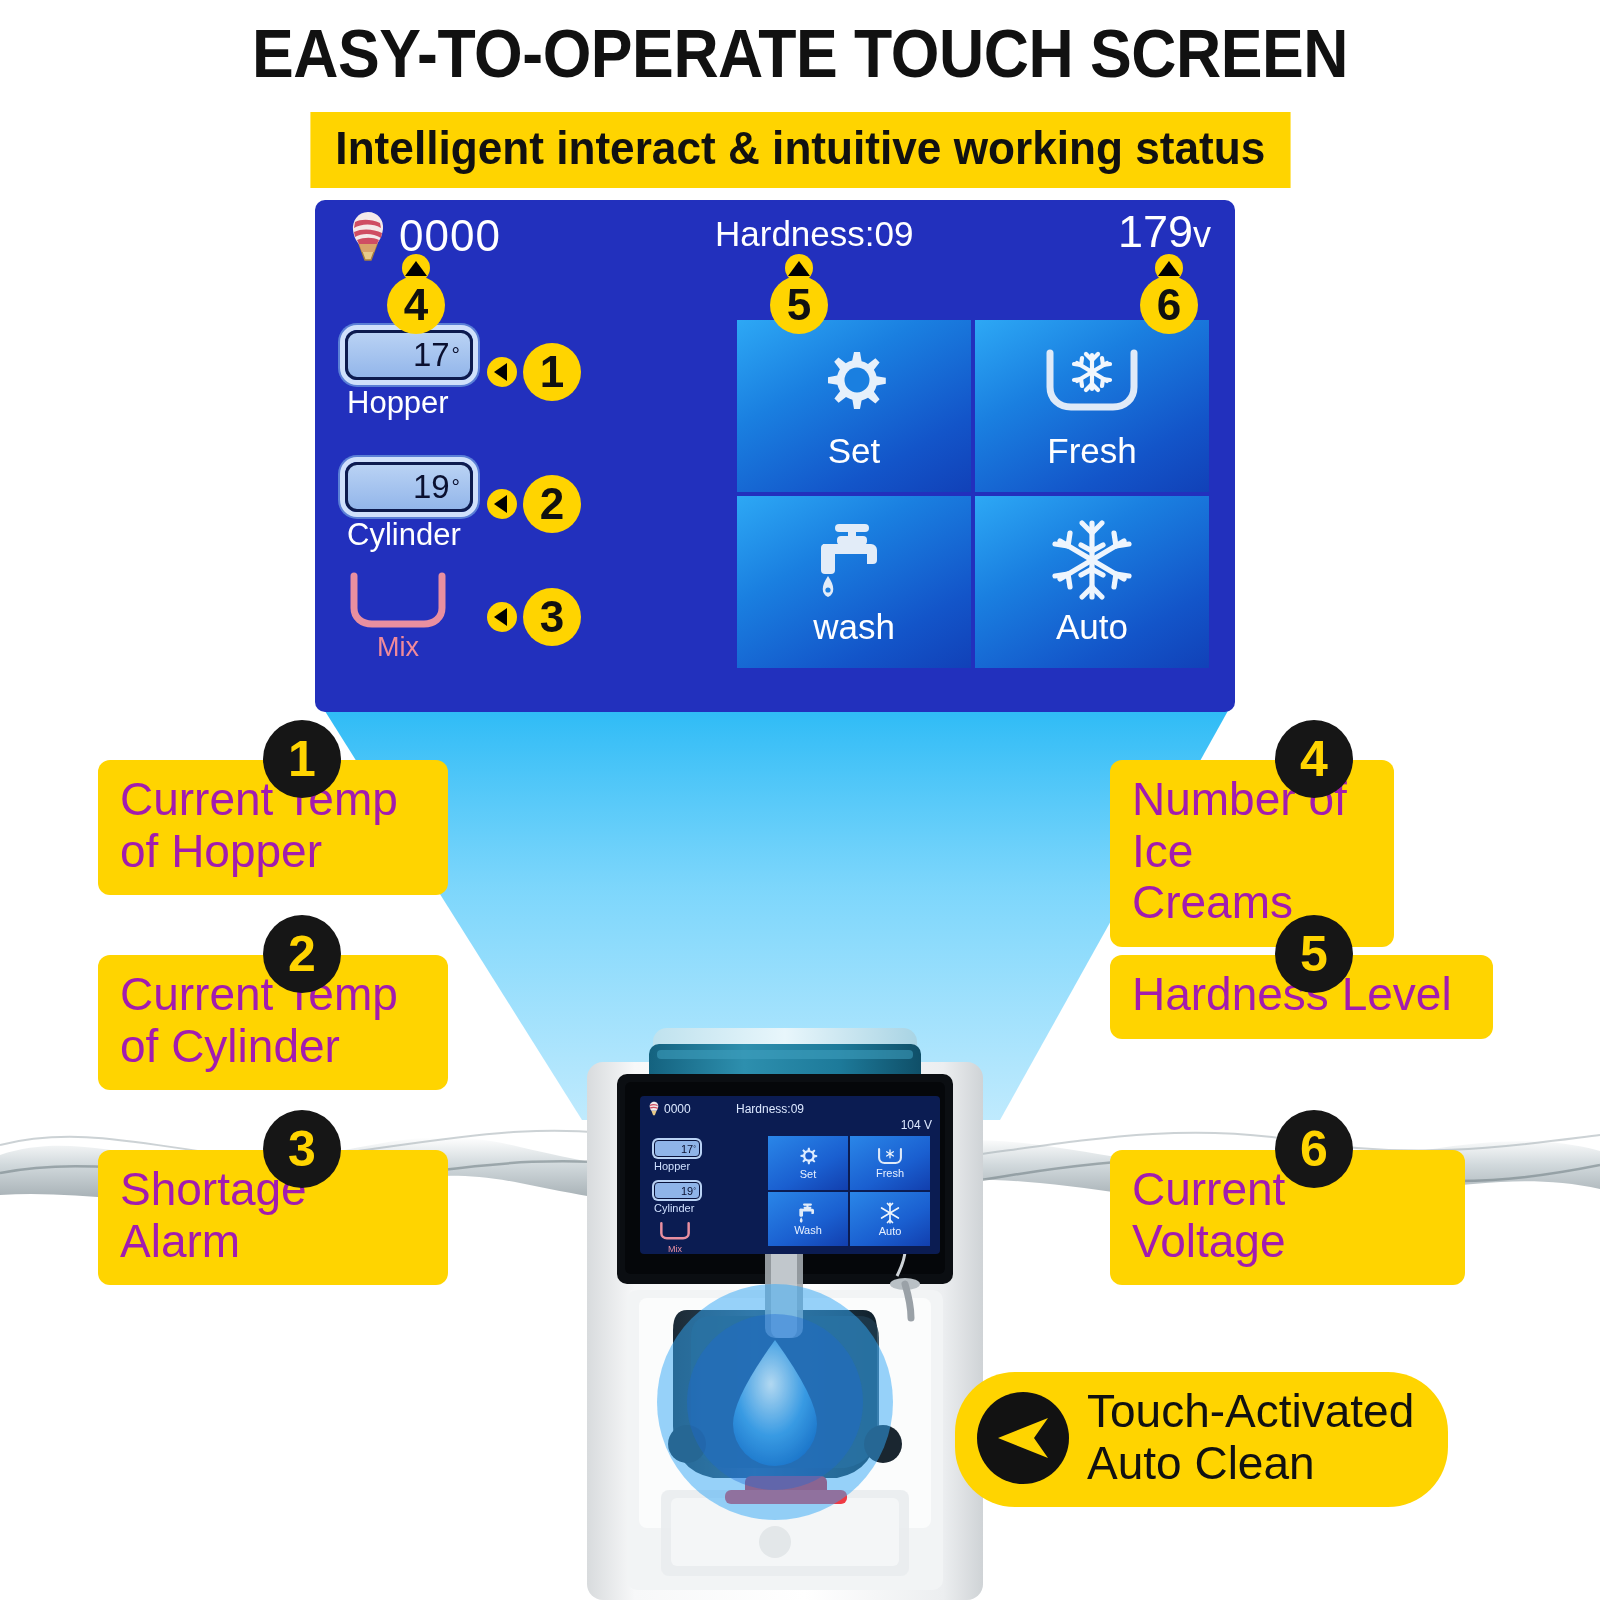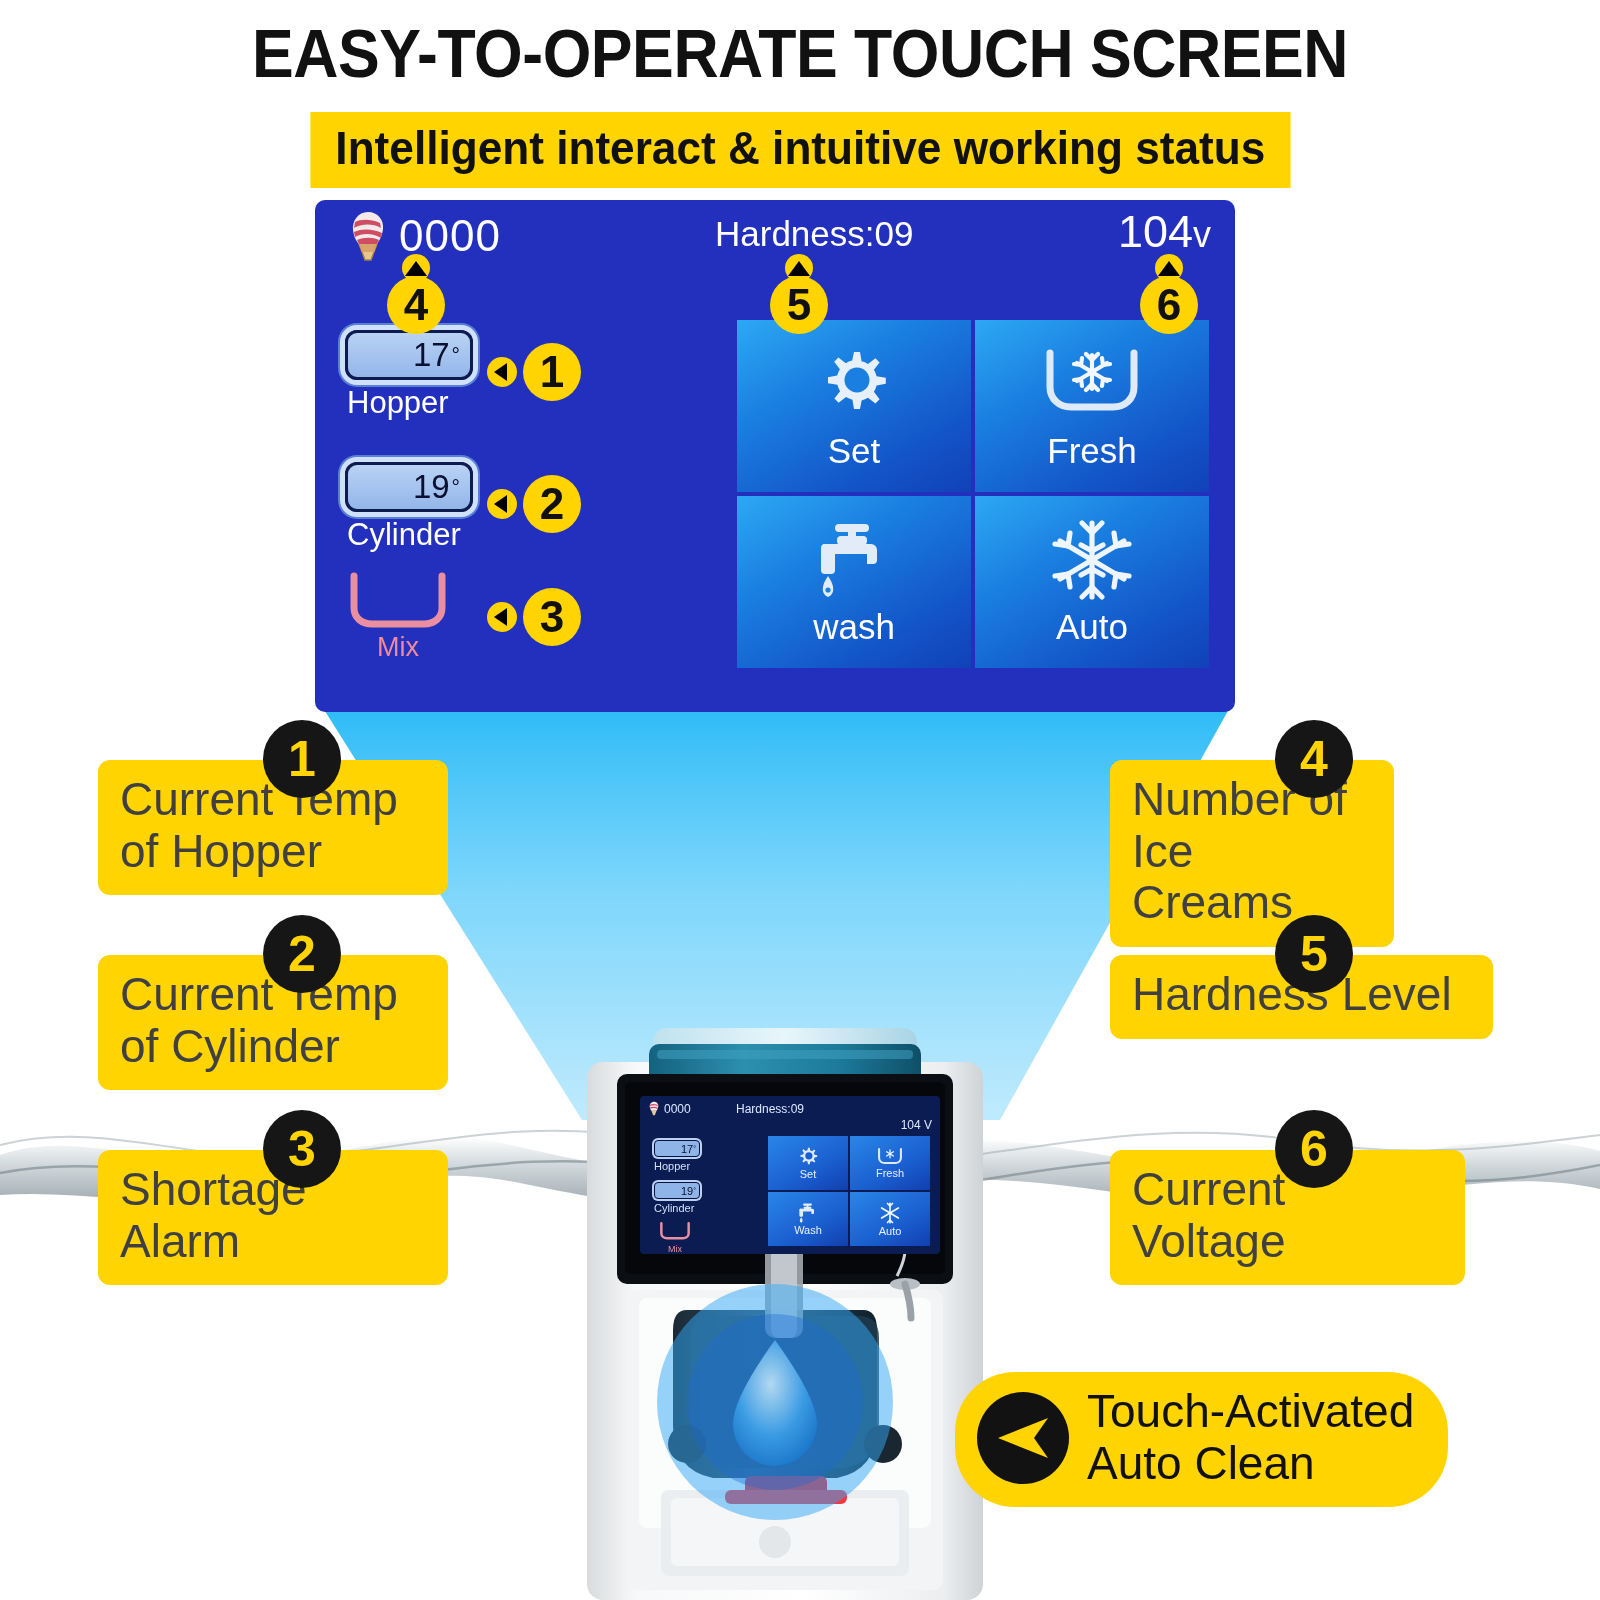--- a/index.html
+++ b/index.html
@@ -97,21 +97,21 @@
     background:linear-gradient(150deg,#2da8f5 0%,#1a7fe0 35%,#1355c9 75%,#1141b8 100%);
     display:flex; flex-direction:column; align-items:center; justify-content:center;
     color:#ffffff; position:relative;
   }
   .tile .t-label { font-size:35px; margin-top:4px; }
   .tile .t-icon { height:86px; display:flex; align-items:center; justify-content:center; }
 
   
   .callout { position:absolute; z-index:6; }
   .chip {
-    background:#FFD400; color:#404040; border-radius:12px;
+    background:#FFD400; color:#a21caf; border-radius:12px;
     padding:14px 22px 18px 22px; font-size:46px; line-height:1.12;
     font-family:"Liberation Sans",sans-serif;
   }
   .num-badge {
     position:absolute; top:-40px; width:78px; height:78px; border-radius:50%;
     background:#161616; color:#FFD400; font-size:50px; font-weight:bold;
     display:flex; align-items:center; justify-content:center; z-index:2;
   }
 
   
@@ -191,21 +191,21 @@
       <path d="M8 12 C14 9 24 9 33 13 L34 18 C25 13 14 14 7 18 Z" fill="#cf4d63"></path>
       <path d="M7 22 C15 18 27 19 35 23 L34 28 C26 23 15 23 8 27 Z" fill="#cf4d63"></path>
       <path d="M10 30 C17 27 26 27 32 30 L30 34 L12 34 Z" fill="#cf4d63"></path>
     </svg>
     <span class="num">0000</span>
   </div>
 
   <div id="hardness">Hardness:09</div>
 
   <div id="voltage">
-    <span>104</span><span class="v-unit">v</span>
+    <span>179</span><span class="v-unit">v</span>
   </div>
 
   <div class="mk" style="left:72px; top:54px;">
     <div class="tri-up-bg">
         <div class="tri-up"></div>
       </div>
     <div class="badge-sm">4</div>
   </div>
   <div class="mk" style="left:455px; top:54px;">
     <div class="tri-up-bg">

